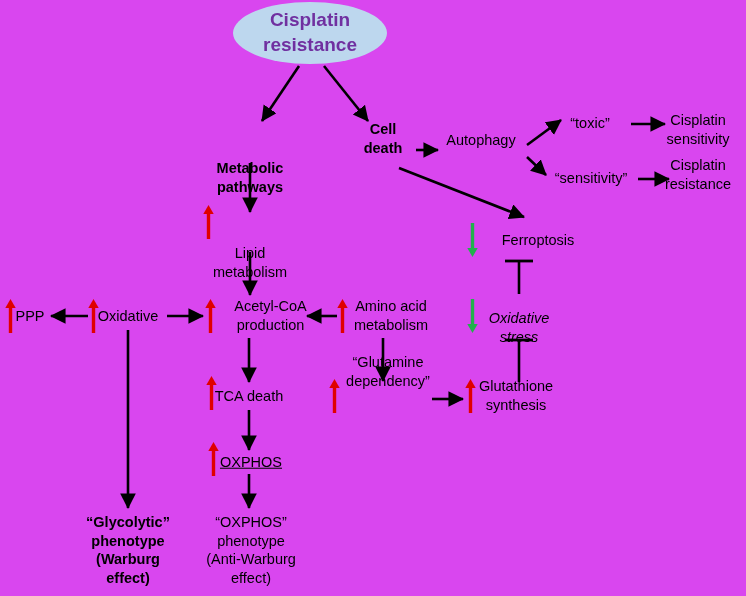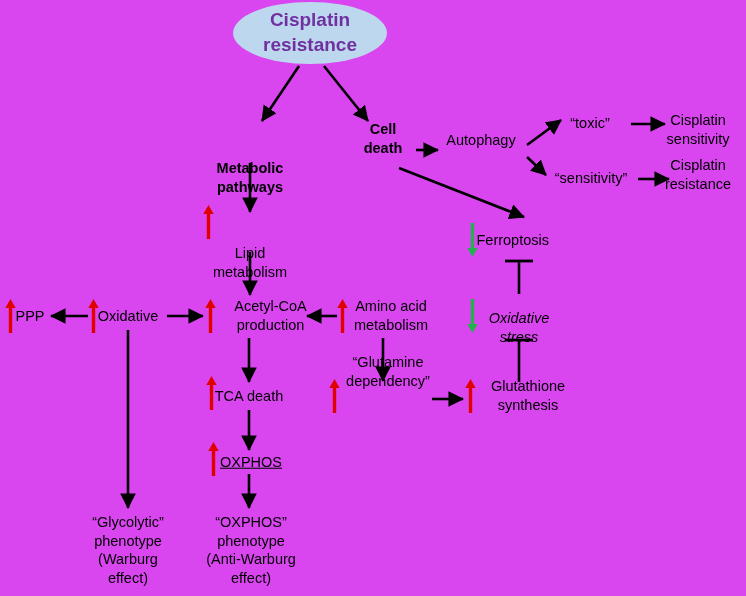--- a/index.html
+++ b/index.html
@@ -110,36 +110,36 @@
 death</div>
       <div class="node" style="left: 481px; top: 140px; width: 76px;">Autophagy</div>
       <div class="node" style="left: 590px; top: 123px; width: 60px;">“toxic”</div>
       <div class="node" style="left: 591px; top: 178px; width: 86px;">“sensitivity”</div>
       <div class="node" style="left: 698px; top: 130px; width: 92px;">Cisplatin
 sensitivity</div>
       <div class="node" style="left: 698px; top: 175px; width: 92px;">Cisplatin
 resistance</div>
       <div class="node" style="left: 250px; top: 231px; width: 96px; margin-top: 32px;">Lipid
 metabolism</div>
-      <div class="node" style="left: 508px; top: 240px; width: 82px; text-align: right;">Ferroptosis</div>
+      <div class="node" style="left: 538px; top: 240px; width: 82px;">Ferroptosis</div>
       <div class="node" style="left: 30px; top: 316px; width: 38px;">PPP</div>
       <div class="node" style="left: 128px; top: 316px; width: 74px;">Oxidative</div>
       <div class="node" style="left: 257px; top: 316px; width: 94px; padding-left: 27px;">Acetyl-CoA
 production</div>
       <div class="node" style="left: 391px; top: 316px; width: 96px;">Amino acid
 metabolism</div>
       <div class="node" style="left: 519px; top: 328px; width: 80px; font-style: italic;">Oxidative
 stress</div>
       <div class="node" style="left: 249px; top: 396px; width: 74px;">TCA death</div>
       <div class="node" style="left: 388px; top: 372px; width: 104px;">“Glutamine
 dependency”</div>
-      <div class="node" style="left: 516px; top: 396px; width: 92px; margin-left: 12px;">Glutathione
+      <div class="node" style="left: 516px; top: 396px; width: 92px;">Glutathione
 synthesis</div>
       <div class="node" style="left: 251px; top: 462px; width: 68px; text-decoration: underline;">OXPHOS</div>
-      <div class="node" style="left: 128px; top: 550px; width: 104px;">“Glycolytic”
+      <div class="node" style="left: 128px; top: 550px; width: 104px; font-weight: bold;">“Glycolytic”
 phenotype
 (Warburg
 effect)</div>
       <div class="node" style="left: 251px; top: 550px; width: 120px;">“OXPHOS”
 phenotype
 (Anti-Warburg
 effect)</div>
     </div>
   <div id="reg-layer">
       <svg width="13" height="34" viewBox="0 0 13 34" style="position: absolute; left: 201.5px; top: 205px;">

